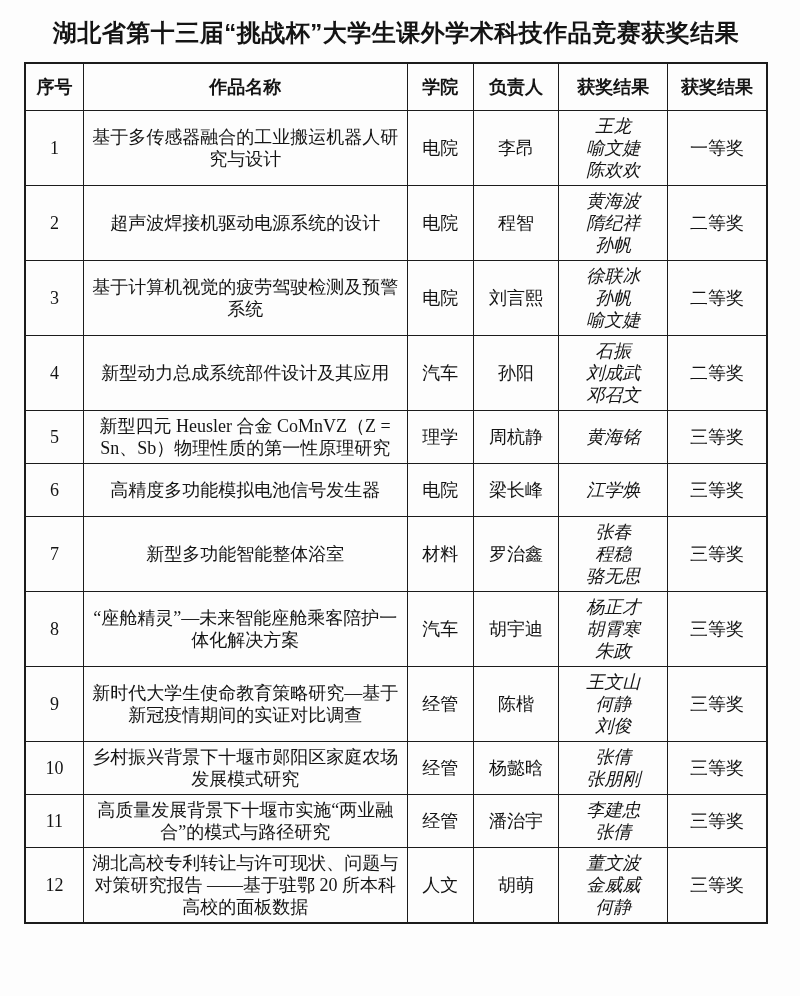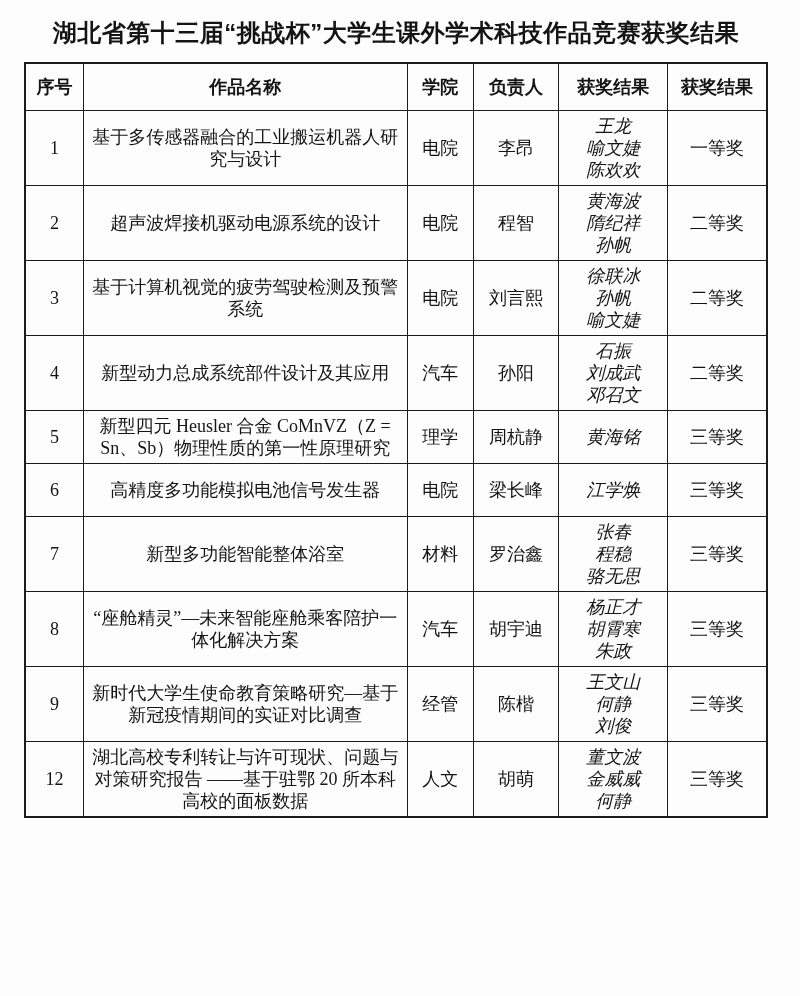--- a/index.html
+++ b/index.html
@@ -164,20 +164,38 @@
           <td>9</td>
           <td>新时代大学生使命教育策略研究—基于新冠疫情期间的实证对比调查</td>
           <td>经管</td>
           <td>陈楷</td>
           <td class="cell-advisors">王文山
 何静
 刘俊</td>
           <td>三等奖</td>
         </tr>
         <tr>
+          <td>10</td>
+          <td>乡村振兴背景下十堰市郧阳区家庭农场发展模式研究</td>
+          <td>经管</td>
+          <td>杨懿晗</td>
+          <td class="cell-advisors">张倩
+张朋刚</td>
+          <td>三等奖</td>
+        </tr>
+        <tr>
+          <td>11</td>
+          <td>高质量发展背景下十堰市实施“两业融合”的模式与路径研究</td>
+          <td>经管</td>
+          <td>潘治宇</td>
+          <td class="cell-advisors">李建忠
+张倩</td>
+          <td>三等奖</td>
+        </tr>
+        <tr>
           <td>12</td>
           <td>湖北高校专利转让与许可现状、问题与对策研究报告 ——基于驻鄂 20 所本科高校的面板数据</td>
           <td>人文</td>
           <td>胡萌</td>
           <td class="cell-advisors">董文波
 金威威
 何静</td>
           <td>三等奖</td>
         </tr>
       </tbody>

